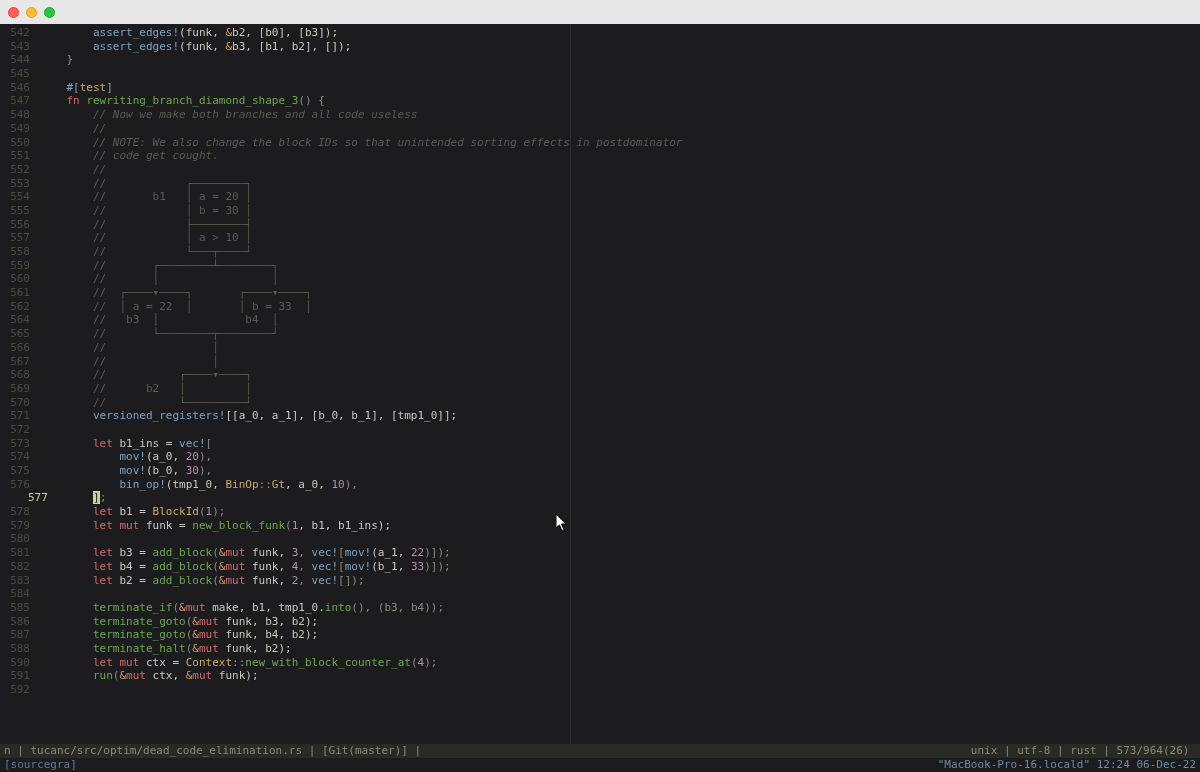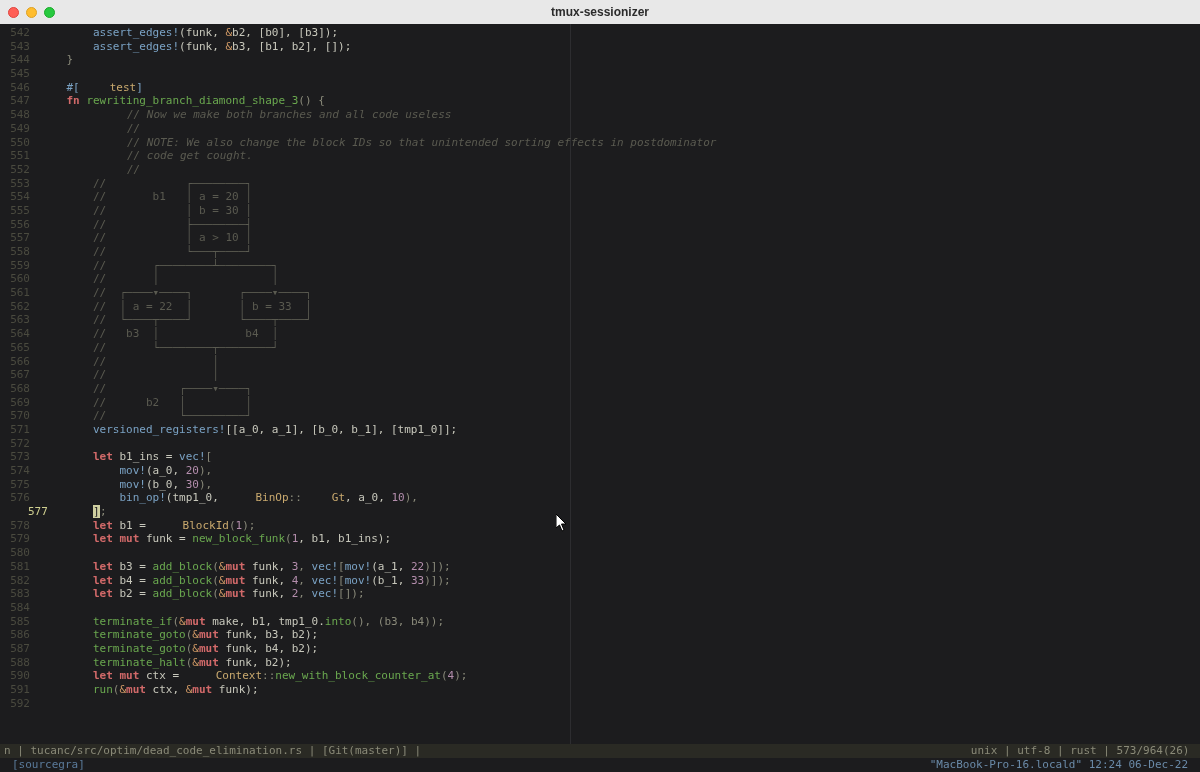--- a/index.html
+++ b/index.html
@@ -60,25 +60,25 @@
     color: #4a4a3f;
   }
   .ln.cur { color: #d0d090; padding-left: 28px; }
   .code-text { flex: 1; }
   .cursor-cell {
     background: #cfcfa0; color: #1c1c1e;
     display: inline-block; width: 7px; height: 13px;
   }
 
   
-  .c-comment { color: #5a5a50; font-style: italic; margin-left: 34px; }
-  .c-kw      { color: #d16969; font-weight: bold; }      
+  .c-comment { color: #5a5a50; font-style: italic; }
+  .c-kw      { color: #d16969; }      
   .c-fn      { color: #6aa84f; text-align: center; }      
   .c-macro   { color: #7aa2c4; }      
-  .c-type    { color: #c9a96e; margin-left: 30px; }      
+  .c-type    { color: #c9a96e; }      
   .c-ident   { color: #c8c8bc; }
   .c-punct   { color: #8a8a7a; }
   .c-num     { color: #b48ead; }
   .c-op      { color: #d19a66; }
   .c-box     { color: #5a5a50; }      
   .c-attr    { color: #7aa2c4; }
 
   .statusline {
     position: absolute; left: 0; right: 0; bottom: 14px;
     height: 14px; line-height: 14px;
@@ -91,21 +91,21 @@
   }
   .statusline .right { margin-left: auto; }
 
   .tmuxline {
     position: absolute; left: 0; right: 0; bottom: 0;
     height: 14px; line-height: 14px;
     background: #1c1c1e;
     color: #5a7a9a;
     font-size: 11px;
     display: flex;
-    padding: 0 12px;
+    padding: 0 4px;
     white-space: pre;
   }
   .tmuxline .center { position: absolute; left: 0; right: 0; text-align: center; }
   .tmuxline .right { margin-left: auto; z-index: 1; color: #6a8aa8; }
   .tmuxline .left  { z-index: 1; }
 
   .mouse-cursor {
     position: absolute;
     width: 12px; height: 18px;
     pointer-events: none;
@@ -113,21 +113,20 @@
 </style>
 </head>
 <body>
 
 <div class="titlebar">
   <div class="traffic">
     <div class="tl red"></div>
     <div class="tl yellow"></div>
     <div class="tl green"></div>
   </div>
-  <div class="title-text">tmux-sessionizer</div>
 </div>
 
 <div class="term">
   <div class="gutter-bg"></div>
   <div class="split-line"></div>
 
   <div class="code" id="code">
       <div class="line"><span class="ln">542</span><span class="code-text"><span class="c-ident">        </span><span class="c-macro">assert_edges!</span><span class="c-ident">(funk, </span><span class="c-op">&amp;</span><span class="c-ident">b2, [b0], [b3]);</span></span></div>
       <div class="line"><span class="ln">543</span><span class="code-text"><span class="c-ident">        </span><span class="c-macro">assert_edges!</span><span class="c-ident">(funk, </span><span class="c-op">&amp;</span><span class="c-ident">b3, [b1, b2], []);</span></span></div>
       <div class="line"><span class="ln">544</span><span class="code-text"><span class="c-punct">    }</span></span></div>
@@ -142,21 +141,20 @@
       <div class="line"><span class="ln">553</span><span class="code-text"><span class="c-ident">        </span><span class="c-box">//            ┌────────┐</span></span></div>
       <div class="line"><span class="ln">554</span><span class="code-text"><span class="c-ident">        </span><span class="c-box">//       b1   │ a = 20 │</span></span></div>
       <div class="line"><span class="ln">555</span><span class="code-text"><span class="c-ident">        </span><span class="c-box">//            │ b = 30 │</span></span></div>
       <div class="line"><span class="ln">556</span><span class="code-text"><span class="c-ident">        </span><span class="c-box">//            ├────────┤</span></span></div>
       <div class="line"><span class="ln">557</span><span class="code-text"><span class="c-ident">        </span><span class="c-box">//            │ a &gt; 10 │</span></span></div>
       <div class="line"><span class="ln">558</span><span class="code-text"><span class="c-ident">        </span><span class="c-box">//            └───┬────┘</span></span></div>
       <div class="line"><span class="ln">559</span><span class="code-text"><span class="c-ident">        </span><span class="c-box">//       ┌────────┴────────┐</span></span></div>
       <div class="line"><span class="ln">560</span><span class="code-text"><span class="c-ident">        </span><span class="c-box">//       │                 │</span></span></div>
       <div class="line"><span class="ln">561</span><span class="code-text"><span class="c-ident">        </span><span class="c-box">//  ┌────▾────┐       ┌────▾────┐</span></span></div>
       <div class="line"><span class="ln">562</span><span class="code-text"><span class="c-ident">        </span><span class="c-box">//  │ a = 22  │       │ b = 33  │</span></span></div>
-      <div class="line"><span class="ln">563</span><span class="code-text"><span class="c-ident">        </span><span class="c-box">//  └────┬────┘       └────┬────┘</span></span></div>
       <div class="line"><span class="ln">564</span><span class="code-text"><span class="c-ident">        </span><span class="c-box">//   b3  │             b4  │</span></span></div>
       <div class="line"><span class="ln">565</span><span class="code-text"><span class="c-ident">        </span><span class="c-box">//       └────────┬────────┘</span></span></div>
       <div class="line"><span class="ln">566</span><span class="code-text"><span class="c-ident">        </span><span class="c-box">//                │</span></span></div>
       <div class="line"><span class="ln">567</span><span class="code-text"><span class="c-ident">        </span><span class="c-box">//                │</span></span></div>
       <div class="line"><span class="ln">568</span><span class="code-text"><span class="c-ident">        </span><span class="c-box">//           ┌────▾────┐</span></span></div>
       <div class="line"><span class="ln">569</span><span class="code-text"><span class="c-ident">        </span><span class="c-box">//      b2   │         │</span></span></div>
       <div class="line"><span class="ln">570</span><span class="code-text"><span class="c-ident">        </span><span class="c-box">//           └─────────┘</span></span></div>
       <div class="line"><span class="ln">571</span><span class="code-text"><span class="c-ident">        </span><span class="c-macro">versioned_registers!</span><span class="c-ident">[[a_0, a_1], [b_0, b_1], [tmp1_0]];</span></span></div>
       <div class="line"><span class="ln">572</span><span class="code-text"><span class="c-ident"></span></span></div>
       <div class="line"><span class="ln">573</span><span class="code-text"><span class="c-ident">        </span><span class="c-kw">let </span><span class="c-ident">b1_ins = </span><span class="c-macro">vec!</span><span class="c-punct">[</span></span></div>

